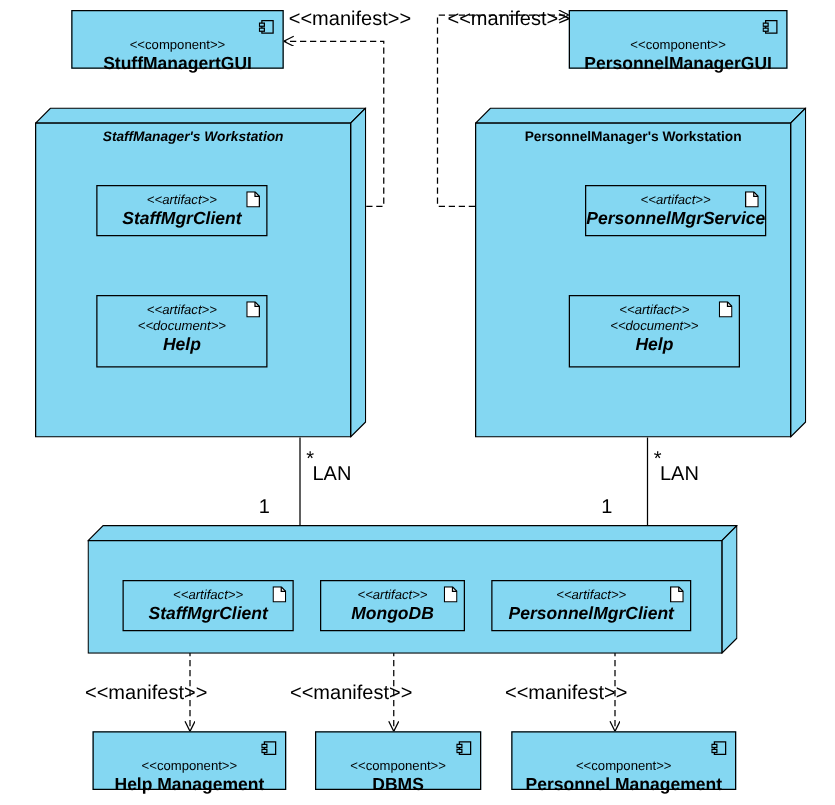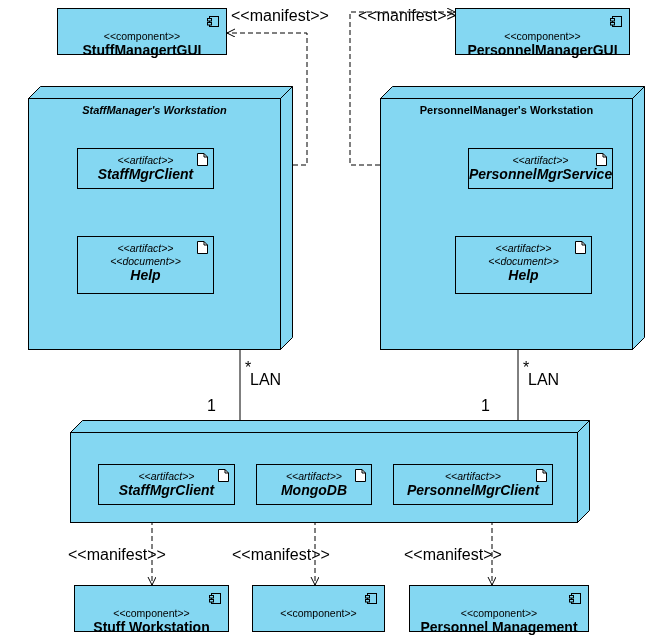--- a/index.html
+++ b/index.html
@@ -235,30 +235,31 @@
     <div class="nm">PersonnelMgrClient</div>
   </div>
 
   <div class="node component" style="left:74px; top:585px; width:155px; height:47px;">
     <svg class="comp-icon" viewBox="0 0 13 13">
       <rect x="2.5" y="1.5" width="9" height="10" fill="none" stroke="#000" stroke-width="1"></rect>
       <rect x="0.5" y="3.5" width="4" height="2.5" fill="#84D7F2" stroke="#000" stroke-width="1"></rect>
       <rect x="0.5" y="7.5" width="4" height="2.5" fill="#84D7F2" stroke="#000" stroke-width="1"></rect>
     </svg>
     <div class="stereo">&lt;&lt;component&gt;&gt;</div>
-    <div class="nm">Stuff Workstation</div>
+    <div class="nm">Help Management</div>
   </div>
 
   <div class="node component" style="left:252px; top:585px; width:133px; height:47px;">
     <svg class="comp-icon" viewBox="0 0 13 13">
       <rect x="2.5" y="1.5" width="9" height="10" fill="none" stroke="#000" stroke-width="1"></rect>
       <rect x="0.5" y="3.5" width="4" height="2.5" fill="#84D7F2" stroke="#000" stroke-width="1"></rect>
       <rect x="0.5" y="7.5" width="4" height="2.5" fill="#84D7F2" stroke="#000" stroke-width="1"></rect>
     </svg>
     <div class="stereo">&lt;&lt;component&gt;&gt;</div>
+    <div class="nm">DBMS</div>
   </div>
 
   <div class="node component" style="left:409px; top:585px; width:180px; height:47px;">
     <svg class="comp-icon" viewBox="0 0 13 13">
       <rect x="2.5" y="1.5" width="9" height="10" fill="none" stroke="#000" stroke-width="1"></rect>
       <rect x="0.5" y="3.5" width="4" height="2.5" fill="#84D7F2" stroke="#000" stroke-width="1"></rect>
       <rect x="0.5" y="7.5" width="4" height="2.5" fill="#84D7F2" stroke="#000" stroke-width="1"></rect>
     </svg>
     <div class="stereo">&lt;&lt;component&gt;&gt;</div>
     <div class="nm">Personnel Management</div>

